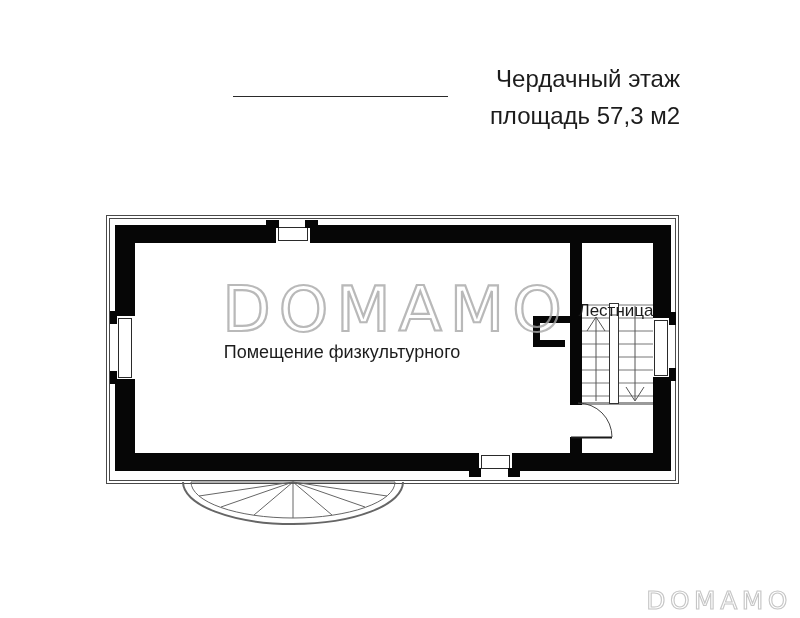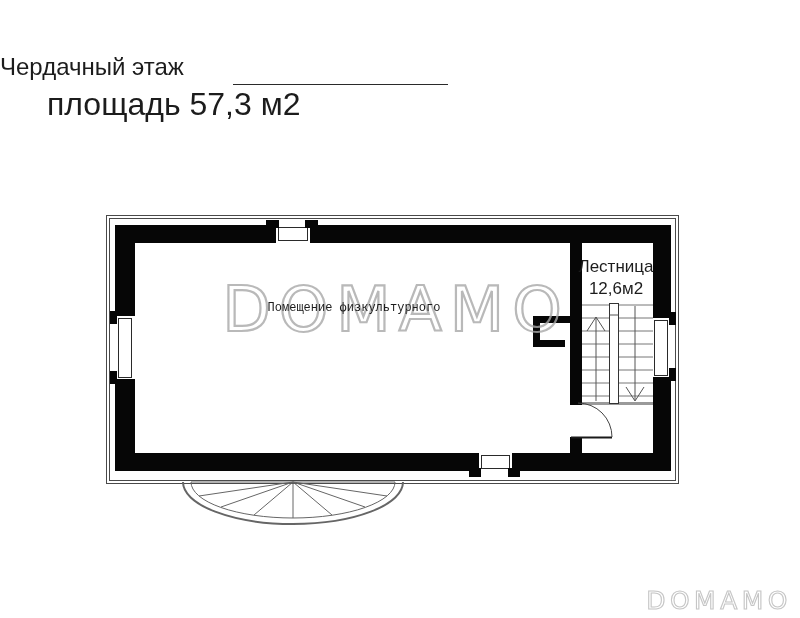--- a/index.html
+++ b/index.html
@@ -7,53 +7,53 @@
     position: relative;
     width: 800px;
     height: 618px;
     background: var(--page_bg, #ffffff);
     font-family: "Liberation Sans", sans-serif;
     overflow: hidden;
   }
   
   .title-block {
     position: absolute;
-    left: 0; top: 52px;
+    left: 0; top: 64px;
     width: 680px;
-    text-align: left;
+    text-align: right;
     color: var(--text, #1c1c1c);
   }
   .title-line1 { font-size: 24px; line-height: 30px; }
   .title-rule {
     width: 215px; height: 0;
     border-top: 1px solid #2a2a2a;
     margin: 2px auto 4px auto;
   }
-  .title-line2 { font-size: 32px; line-height: 30px; margin-left: 47px; }
+  .title-line2 { font-size: 24px; line-height: 30px; margin-left: 47px; }
   
   svg.plan { position: absolute; left: 0; top: 0; }
   .wall      { fill: var(--wall, #060606); }
   .thinline  { fill: none; stroke: var(--outline, #4a4a4a); stroke-width: 1; }
   .whitebg   { fill: #ffffff; }
   .frame     { fill: #ffffff; stroke: #2a2a2a; stroke-width: 1; }
   .stair     { fill: none; stroke: var(--stair_lines, #777777); stroke-width: 1; }
   .stairdark { fill: none; stroke: #555555; stroke-width: 1; }
   .divider   { fill: #ffffff; stroke: #333333; stroke-width: 1; }
   .landing   { fill: #9a9a9a; }
   .doorleaf  { stroke: #1a1a1a; stroke-width: 2; fill: none; }
   .doorarc   { stroke: #444444; stroke-width: 1; fill: none; }
   .terr      { fill: none; stroke: #666666; stroke-width: 1; }
   .terr-outer{ stroke-width: 2; }
   .wm-center { fill: none; stroke: var(--watermark, #a8a8a8); stroke-width: 2.2; opacity: 0.8;
                font-family: "DejaVu Sans", sans-serif; }
   .wm-corner { fill: #ffffff; stroke: #c6c6c6; stroke-width: 1.1;
                font-family: "DejaVu Sans", sans-serif; }
   
-  .room-label { position: absolute; text-align: center; color: var(--text, #1c1c1c); }
-  .gym-label    { left: 204px; top: 297px; width: 300px; font-size: 12px; line-height: 22px; font-family: Liberation Mono, monospace; }
+  .room-label { position: absolute; text-align: center; color: var(--text, #1c1c1c); margin-top: 44px; }
+  .gym-label    { left: 192px; top: 297px; width: 300px; font-size: 18px; line-height: 22px; }
   .stairs-label { left: 556px; top: 256px; width: 120px; font-size: 17px; line-height: 22px; }
 </style>
 </head>
 <body>
 
 <div class="canvas">
 
   <div class="title-block">
     <div class="title-line1">Чердачный этаж</div>
     <div class="title-rule"></div>
@@ -135,16 +135,15 @@
     <text class="wm-center" x="396" y="331" font-size="63" letter-spacing="8" text-anchor="middle">DOMAMO</text>
     <text class="wm-corner" x="792" y="609" font-size="25" letter-spacing="4.5" text-anchor="end">DOMAMO</text>
   </svg>
 
   <div class="room-label gym-label">
     <div>Помещение физкультурного</div>
   </div>
 
   <div class="room-label stairs-label">
     <div>Лестница</div>
-    <div>12,6м2</div>
   </div>
 
 </div>
 
 </body></html>

